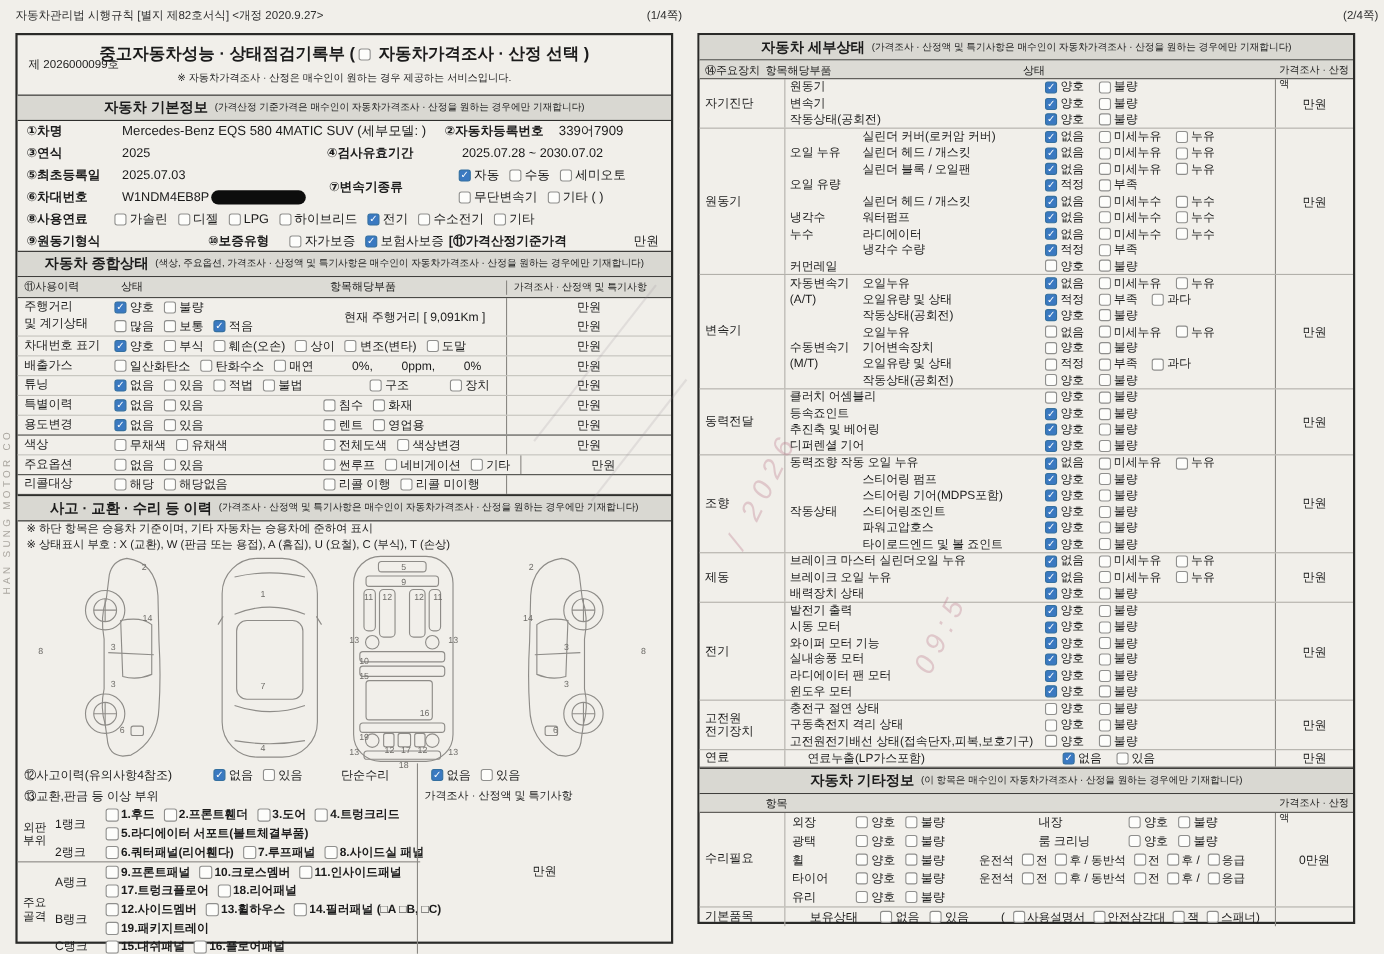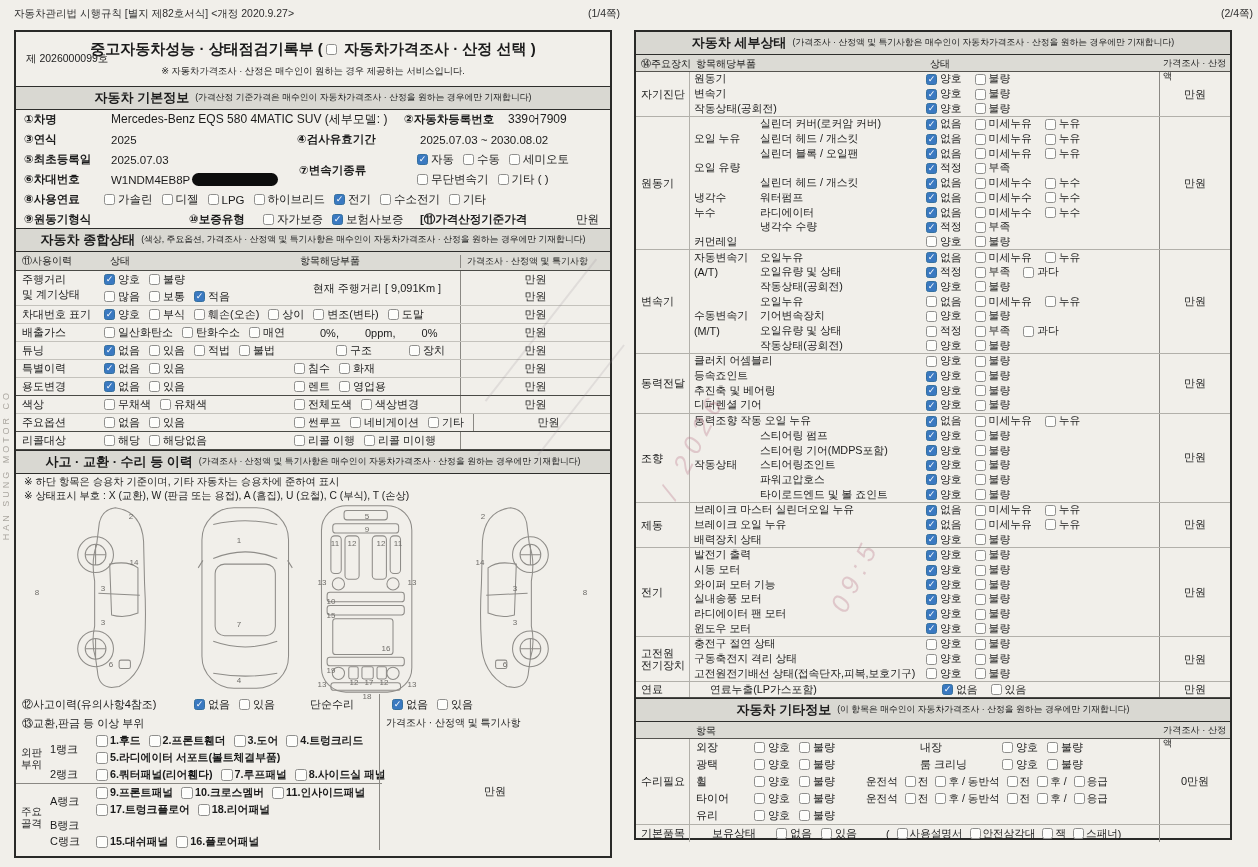--- a/index.html
+++ b/index.html
@@ -80,21 +80,21 @@
   .prlab{width:46px;flex:none;font-size:11px;display:flex;align-items:center;}
   .pline{height:17px;display:flex;align-items:center;white-space:nowrap;}
   .pitem{display:inline-flex;align-items:center;margin-right:8px;font-size:10.8px;font-weight:600;}
   .pitem .cb{width:12px;height:12px;margin-right:2px;}
 
   
   .p2head{position:relative;height:16px;background:#dcdbd5;border-bottom:1px solid #55534f;font-size:10px;}
   .p2head span{position:absolute;top:2px;}
   .g{display:flex;border-bottom:1px solid #b2b0aa;align-items:stretch;}
   .g:last-child{border-bottom:none;gap:16px;}
-  .gname{width:54px;flex:none;border-right:1px solid #b2b0aa;display:flex;align-items:center;padding-left:5px;
+  .gname{width:78px;flex:none;border-right:1px solid #b2b0aa;display:flex;align-items:center;padding-left:5px;
          font-size:11px;line-height:12.5px;box-sizing:border-box;}
   .grows{flex:1;position:relative;}
   .grow{position:relative;height:14.7px;font-size:10.8px;}
   .grow .sub{position:absolute;left:4px;top:0;height:14.7px;display:flex;align-items:center;white-space:nowrap;}
   .grow .itm{position:absolute;top:0;height:14.7px;display:flex;align-items:center;white-space:nowrap;}
   .grow .itm.l1{left:4px;}
   .grow .itm.l2{left:70px;}
   .grow .status{position:absolute;left:236px;top:0;height:14.7px;display:flex;align-items:center;}
   .grow .status .opt{margin-right:13px;}
   .gprice{width:70px;flex:none;border-left:1px solid #8a8883;display:flex;align-items:center;justify-content:center;font-size:11px;}
@@ -130,21 +130,21 @@
 
   <div class="ibasic">
     <span class="abs blab" style="left:8px;top:0">①차명</span>
     <span class="abs" style="left:95px;top:0;font-size:12px">Mercedes-Benz EQS 580 4MATIC SUV (세부모델: )</span>
     <span class="abs blab" style="left:388px;top:0">②자동차등록번호</span>
     <span class="abs" style="left:492px;top:0;font-size:12px">339어7909</span>
 
     <span class="abs blab" style="left:8px;top:20px">③연식</span>
     <span class="abs" style="left:95px;top:20px">2025</span>
     <span class="abs blab" style="left:281px;top:20px">④검사유효기간</span>
-    <span class="abs" style="left:404px;top:20px">2025.07.03 ~ 2030.08.02</span>
+    <span class="abs" style="left:404px;top:20px">2025.07.28 ~ 2030.07.02</span>
 
     <span class="abs blab" style="left:8px;top:40px">⑤최초등록일</span>
     <span class="abs" style="left:95px;top:40px">2025.07.03</span>
     <span class="abs blab" style="left:283px;top:40px;height:40px">⑦변속기종류</span>
     <span class="optwrap" style="left:401px;top:40px">
         <span class="opt">
           <span class="cb on"></span>
           <span>자동</span>
         </span>
         <span class="opt">
@@ -210,21 +210,21 @@
     <span class="optwrap" style="left:247px;top:100px">
         <span class="opt">
           <span class="cb"></span>
           <span>자가보증</span>
         </span>
         <span class="opt">
           <span class="cb on"></span>
           <span>보험사보증</span>
         </span>
       </span>
-    <span class="abs blab" style="left:404px;top:100px">[⑪가격산정기준가격</span>
+    <span class="abs blab" style="left:392px;top:100px">[⑪가격산정기준가격</span>
     <span class="abs" style="left:560px;top:100px">만원</span>
   </div>
 
   <div class="bar">
     <b>자동차 종합상태</b>
     <span>(색상, 주요옵션, 가격조사 · 산정액 및 특기사항은 매수인이 자동차가격조사 · 산정을 원하는 경우에만 기재합니다)</span>
   </div>
   <div class="ohead">
     <span class="hc" style="width:88px">⑪사용이력</span>
     <span class="hc" style="width:190px">상태</span>
@@ -677,20 +677,42 @@
                   </span>
                   <span class="pitem">
                     <span class="cb"></span>
                     <span>18.리어패널</span>
                   </span>
                 </div>
               </div>
             </div>
             <div class="prank">
               <div class="prlab">B랭크</div>
+              <div class="plines">
+                <div class="pline">
+                  <span class="pitem">
+                    <span class="cb"></span>
+                    <span>12.사이드멤버</span>
+                  </span>
+                  <span class="pitem">
+                    <span class="cb"></span>
+                    <span>13.휠하우스</span>
+                  </span>
+                  <span class="pitem">
+                    <span class="cb"></span>
+                    <span>14.필러패널 (□A □B, □C)</span>
+                  </span>
+                </div>
+                <div class="pline">
+                  <span class="pitem">
+                    <span class="cb"></span>
+                    <span>19.패키지트레이</span>
+                  </span>
+                </div>
+              </div>
             </div>
             <div class="prank">
               <div class="prlab">C랭크</div>
               <div class="plines">
                 <div class="pline">
                   <span class="pitem">
                     <span class="cb"></span>
                     <span>15.대쉬패널</span>
                   </span>
                   <span class="pitem">

